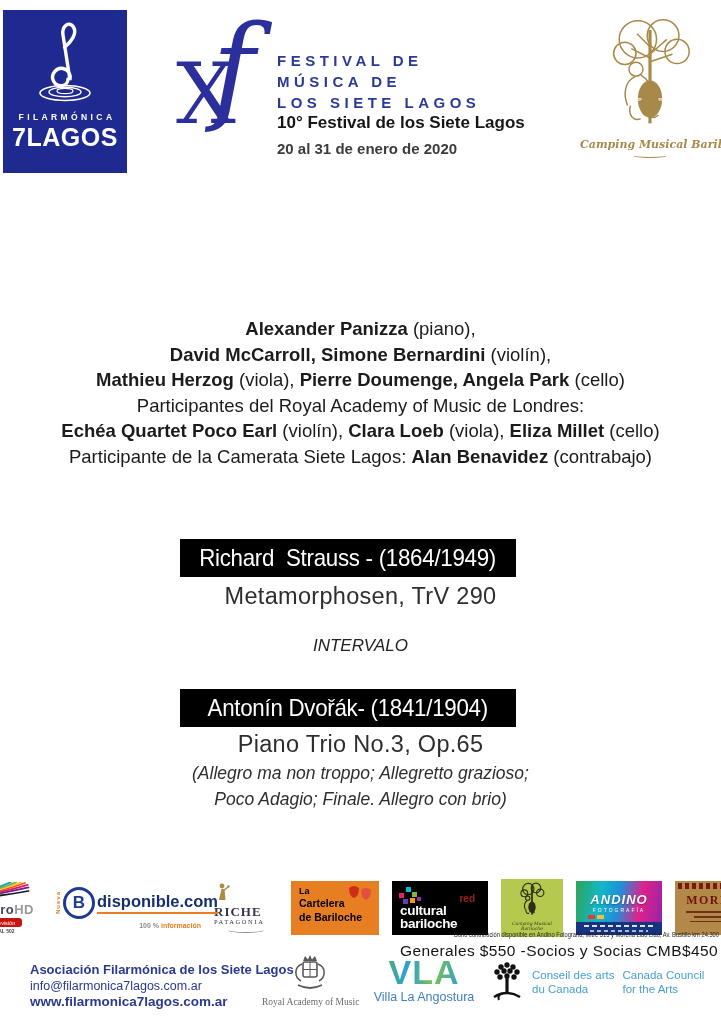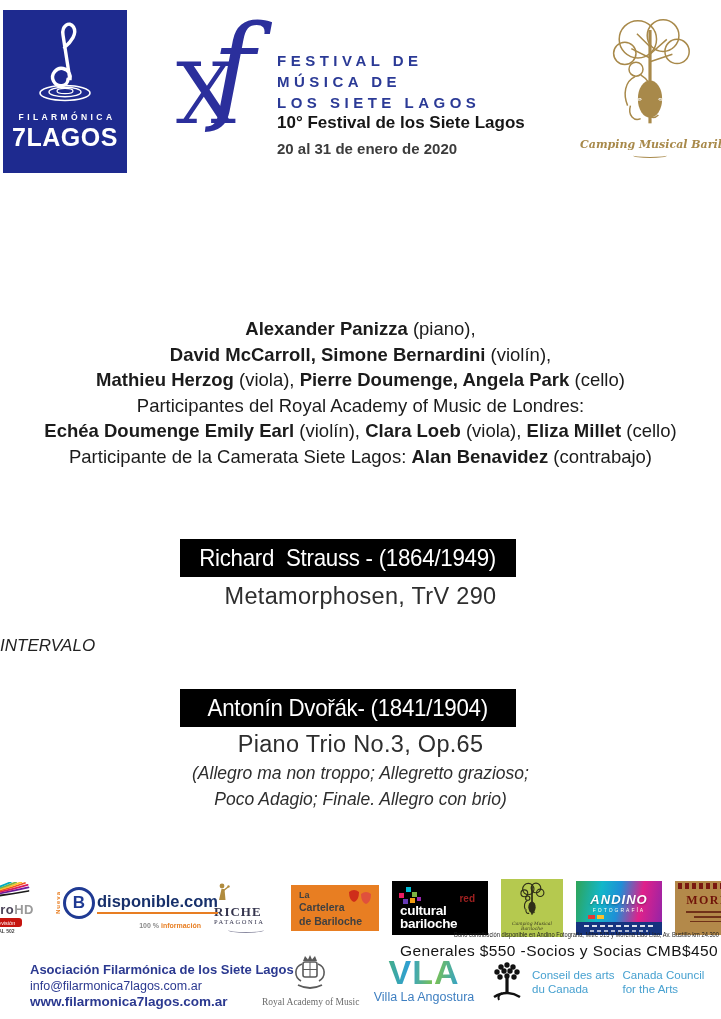--- a/index.html
+++ b/index.html
@@ -35,21 +35,21 @@
   .performers{position:absolute;top:316px;left:0;width:100%;text-align:center;font-size:18.5px;line-height:25.5px;color:#1b1b1b;}
   .performers .b{font-weight:bold;}
 
   
   .piece-box{position:absolute;left:180px;width:336px;height:38px;background:#000;color:#fff;
              display:flex;align-items:center;justify-content:center;}
   .piece-box span{display:inline-block;transform:scaleX(.93);white-space:pre;font-size:24px;letter-spacing:-0.3px;}
   .box1{top:539px;} .box2{top:689px;}
   .work{position:absolute;left:0;width:100%;text-align:center;font-size:23.5px;color:#2e2e2e;letter-spacing:0.3px;}
   .work1{top:583px;} .work2{top:731px;}
-  .intermission{position:absolute;top:636px;left:0;width:100%;font-style:italic;font-size:17px;color:#222;}
+  .intermission{position:absolute;top:636px;left:0;width:100%;text-align:center;font-style:italic;font-size:17px;color:#222;}
   .movements{position:absolute;top:761px;left:0;width:100%;text-align:center;font-style:italic;font-size:17.5px;line-height:25.5px;color:#2e2e2e;}
 
   
   .sponsors{position:absolute;top:876px;left:0;width:721px;height:64px;display:flex;align-items:center;justify-content:center;gap:13px;}
   .sp{flex:none;}
 
   .sp-allegro{width:82px;text-align:center;}
   .allegro-word{font-size:13px;font-weight:bold;color:#4a4257;letter-spacing:0.5px;line-height:12px;}
   .allegro-word .hd{color:#9a9a9a;}
   .allegro-badge{background:#c6150f;color:#fff;font-size:5.5px;border-radius:3px;width:42px;margin:2px auto 0;padding:1.5px 0;}
@@ -63,21 +63,21 @@
          font-size:17px;font-weight:bold;color:#1f3a93;flex:none;}
   .bar-name{font-size:16.5px;font-weight:bold;color:#17306b;border-bottom:2px solid #e87e22;padding-bottom:1px;white-space:nowrap;}
   .bar-tag{text-align:right;font-size:7px;font-weight:bold;color:#e87e22;margin-top:3px;}
   .bar-tag .num{color:#8a8a8a;}
 
   .sp-riche{width:64px;text-align:left;color:#35354e;}
   .riche-name{font-family:"Liberation Serif",serif;font-weight:bold;font-size:13px;letter-spacing:1px;line-height:13px;}
   .riche-sub{font-family:"Liberation Serif",serif;font-size:6.5px;letter-spacing:1.6px;}
   .riche-squig{width:36px;height:5px;margin:2px auto 0;border-bottom:1px solid #8a8aa0;border-radius:50%;}
 
-  .sp-cartelera{width:88px;height:46px;background:var(--c-orange,#e87e22);color:#404040;box-sizing:border-box;
+  .sp-cartelera{width:88px;height:54px;background:var(--c-orange,#e87e22);color:#000000;box-sizing:border-box;
                 padding:5px 0 1px 8px;position:relative;font-weight:bold;}
   .cart-l1{font-size:9px;} .cart-l2,.cart-l3{font-size:10.5px;line-height:14px;}
   .cart-masks{position:absolute;right:5px;top:4px;}
 
   .sp-red{width:96px;height:54px;background:#000;position:relative;color:#fff;overflow:hidden;}
   .red-sq{position:absolute;left:7px;top:5px;}
   .red-word{position:absolute;right:13px;top:12px;font-size:10px;font-weight:bold;color:#9e2020;}
   .red-l2{position:absolute;left:8px;top:22px;font-size:13.5px;font-weight:bold;letter-spacing:-0.3px;}
   .red-l3{position:absolute;left:8px;top:35px;font-size:13.5px;font-weight:bold;letter-spacing:-0.3px;}
 
@@ -175,21 +175,21 @@
     <div class="camping-caption">Camping Musical Bariloche</div>
     <div class="camping-flourish"></div>
   </div>
 
 
   <div class="performers">
       <div><span class="b">Alexander Panizza</span><span> (piano),</span></div>
       <div><span class="b">David McCarroll, Simone Bernardini</span><span> (violín),</span></div>
       <div><span class="b">Mathieu Herzog</span><span> (viola), </span><span class="b">Pierre Doumenge, Angela Park</span><span> (cello)</span></div>
       <div><span>Participantes del Royal Academy of Music de Londres:</span></div>
-      <div><span class="b">Echéa Doumenge Emily Earl</span><span> (violín), </span><span class="b">Clara Loeb</span><span> (viola), </span><span class="b">Eliza Millet</span><span> (cello)</span></div>
+      <div><span class="b">Echéa Quartet Poco Earl</span><span> (violín), </span><span class="b">Clara Loeb</span><span> (viola), </span><span class="b">Eliza Millet</span><span> (cello)</span></div>
       <div><span>Participante de la Camerata Siete Lagos: </span><span class="b">Alan Benavidez</span><span> (contrabajo)</span></div>
     </div>
 
   <div class="piece-box box1">
     <span>Richard  Strauss - (1864/1949)</span>
   </div>
   <div class="work work1">Metamorphosen, TrV 290</div>
 
   <div class="intermission">INTERVALO</div>
 

